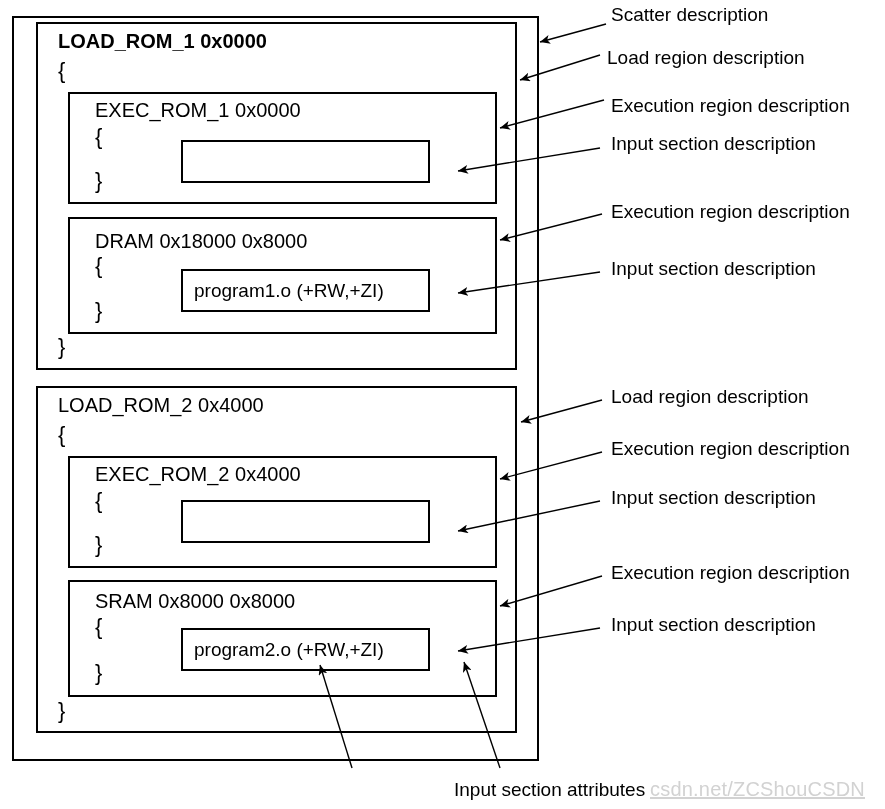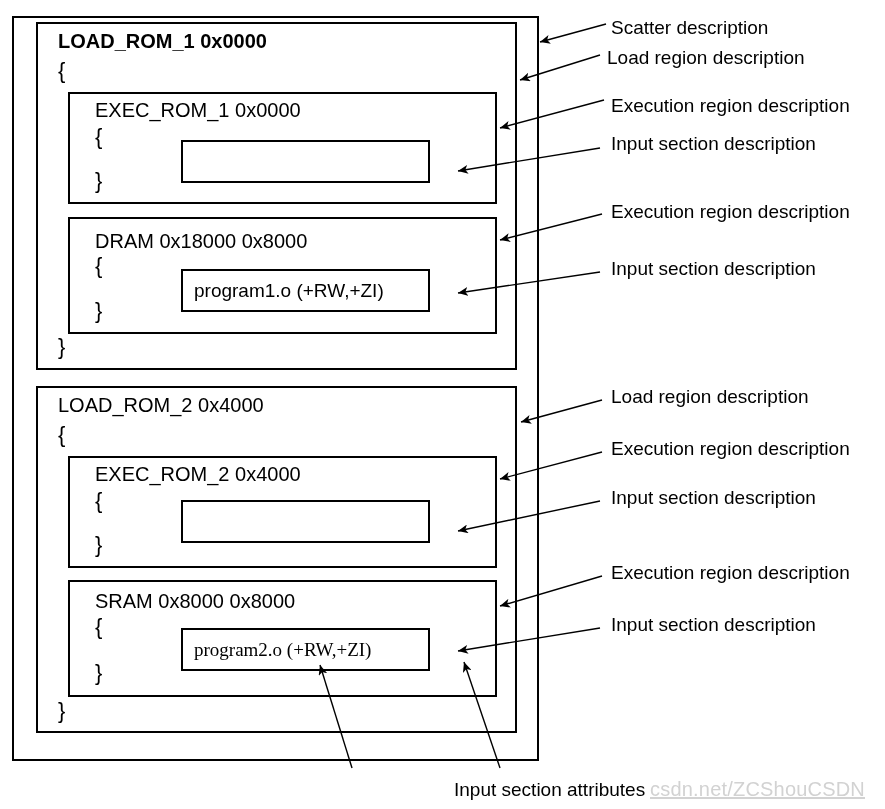--- a/index.html
+++ b/index.html
@@ -109,21 +109,21 @@
   <div class="box" style="left:68px; top:456px; width:429px; height:112px;"></div>
   <div class="code-line" style="left:95px; top:463px;text-align:right;">EXEC_ROM_2 0x4000</div>
   <div class="brace" style="left:95px; top:490px;">{</div>
   <div class="box" style="left:181px; top:500px; width:249px; height:43px;"></div>
   <div class="brace" style="left:95px; top:534px;">}</div>
 
   <div class="box" style="left:68px; top:580px; width:429px; height:117px;"></div>
   <div class="code-line" style="left:95px; top:590px;">SRAM 0x8000 0x8000</div>
   <div class="brace" style="left:95px; top:616px;">{</div>
   <div class="box" style="left:181px; top:628px; width:249px; height:43px;"></div>
-  <div class="inner-label" style="left:194px; top:639px;font-family:Liberation Serif, serif;">program2.o (+RW,+ZI)</div>
+  <div class="inner-label" style="left:194px; top:639px;">program2.o (+RW,+ZI)</div>
   <div class="brace" style="left:95px; top:662px;">}</div>
 
   <div class="brace" style="left:58px; top:700px;">}</div>
 
   <svg class="layer" viewBox="0 0 885 809" xmlns="http://www.w3.org/2000/svg">
     <defs>
       <marker id="ah" markerWidth="11" markerHeight="9" refX="10" refY="4.5" orient="auto" markerUnits="userSpaceOnUse">
         <path d="M10,4.5 L0,0 L2.6,4.5 L0,9 Z" fill="#000"></path>
       </marker>
     </defs>
@@ -150,21 +150,21 @@
       <line x1="602" y1="576" x2="500" y2="606"></line>
 
       <line x1="600" y1="628" x2="458" y2="651"></line>
 
       <line x1="352" y1="768" x2="320" y2="665"></line>
 
       <line x1="500" y1="768" x2="464" y2="662"></line>
     </g>
   </svg>
 
-  <div class="side-label" style="left:611px; top:17px;">Scatter description</div>
+  <div class="side-label" style="left:611px; top:4px;">Scatter description</div>
   <div class="side-label" style="left:607px; top:47px;">Load region description</div>
   <div class="side-label" style="left:611px; top:95px;">Execution region description</div>
   <div class="side-label" style="left:611px; top:133px;">Input section description</div>
   <div class="side-label" style="left:611px; top:201px;">Execution region description</div>
   <div class="side-label" style="left:611px; top:258px;">Input section description</div>
   <div class="side-label" style="left:611px; top:386px;">Load region description</div>
   <div class="side-label" style="left:611px; top:438px;">Execution region description</div>
   <div class="side-label" style="left:611px; top:487px;">Input section description</div>
   <div class="side-label" style="left:611px; top:562px;">Execution region description</div>
   <div class="side-label" style="left:611px; top:614px;">Input section description</div>

